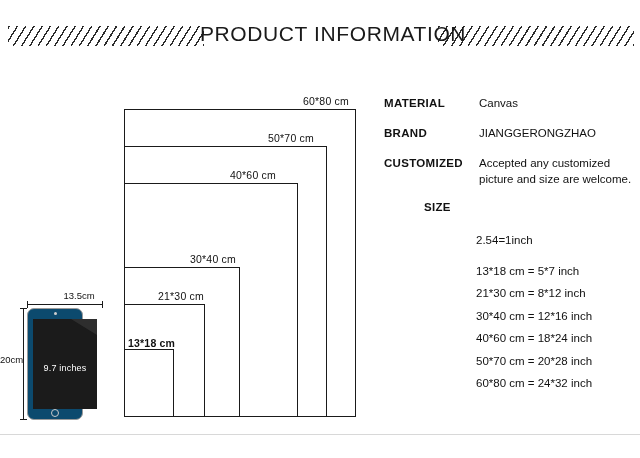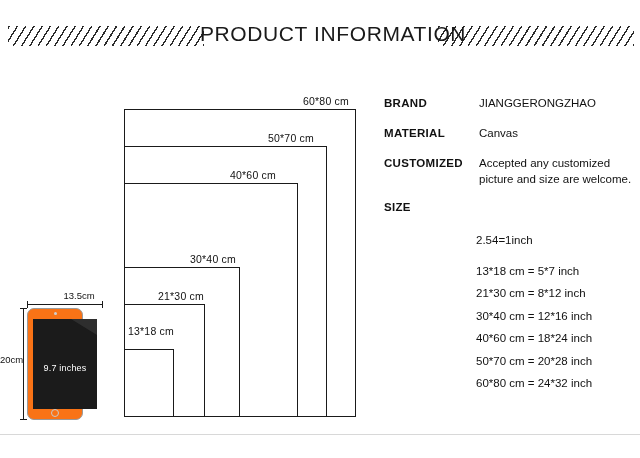--- a/index.html
+++ b/index.html
@@ -99,39 +99,39 @@
   .r4060 { left: 124px; top: 183px;  width: 174px; height: 234px; }
   .r3040 { left: 124px; top: 267px;  width: 116px; height: 150px; }
   .r2130 { left: 124px; top: 304px;  width: 81px;  height: 113px; }
   .r1318 { left: 124px; top: 349px;  width: 50px;  height: 68px; }
 
   .l6080 { left: 303px; top: 95px; }
   .l5070 { left: 268px; top: 132px; }
   .l4060 { left: 230px; top: 169px; }
   .l3040 { left: 190px; top: 253px; }
   .l2130 { left: 158px; top: 290px; }
-  .l1318 { left: 128px; top: 325px; }
+  .l1318 { left: 128px; top: 337px; font-weight: bold; }
 
   
   .tablet-wrap {
     position: absolute;
     left: 14px;
     top: 292px;
     width: 110px;
     height: 140px;
   }
   .tablet-body {
     position: absolute;
     left: 13px;
     top: 16px;
     width: 56px;
     height: 112px;
     border: 1.2px solid #9a9a9a;
     border-radius: 7px;
-    background: #f97316;
+    background: #0c4a6e;
     box-sizing: border-box;
   }
   .tablet-screen {
     position: absolute;
     left: 5px;
     top: 10px;
     width: 64px;
     height: 90px;
     background: #1b1b1b;
     box-sizing: border-box;
@@ -260,20 +260,21 @@
     color: #111111;
     line-height: 1.38;
     white-space: pre-line;
   }
   .size-head {
     font-size: 11.5px;
     font-weight: 700;
     letter-spacing: 0.3px;
     color: #111111;
     margin-top: 10px;
+    margin-left: 40px;
   }
   .size-list {
     margin-top: 16px;
     margin-left: 92px;
   }
   .size-line {
     font-size: 11.5px;
     color: #111111;
     line-height: 1.95;
     white-space: nowrap;
@@ -319,26 +320,26 @@
       <div class="tablet-cam"></div>
       <div class="tablet-screen">
         <div class="tablet-screen-label">9.7 inches</div>
       </div>
       <div class="tablet-home"></div>
     </div>
   </div>
 
   <div class="specs">
     <div class="spec-row">
+      <div class="spec-key">MATERIAL</div>
+      <div class="spec-val">Canvas</div>
+    </div>
+    <div class="spec-row">
       <div class="spec-key">BRAND</div>
       <div class="spec-val">JIANGGERONGZHAO</div>
-    </div>
-    <div class="spec-row">
-      <div class="spec-key">MATERIAL</div>
-      <div class="spec-val">Canvas</div>
     </div>
     <div class="spec-row">
       <div class="spec-key">CUSTOMIZED</div>
       <div class="spec-val">Accepted any customized picture and size are welcome.</div>
     </div>
 
     <div class="size-head">SIZE</div>
 
     <div class="size-list">
       <div class="size-line first">2.54=1inch</div>

